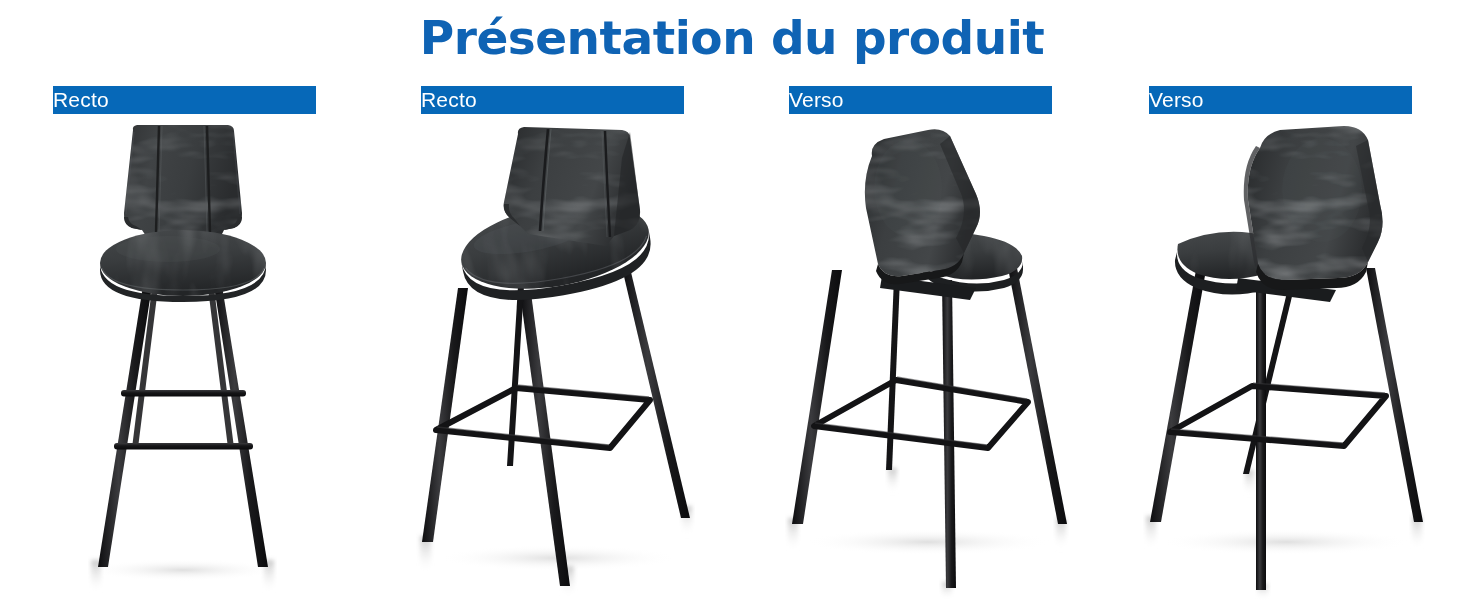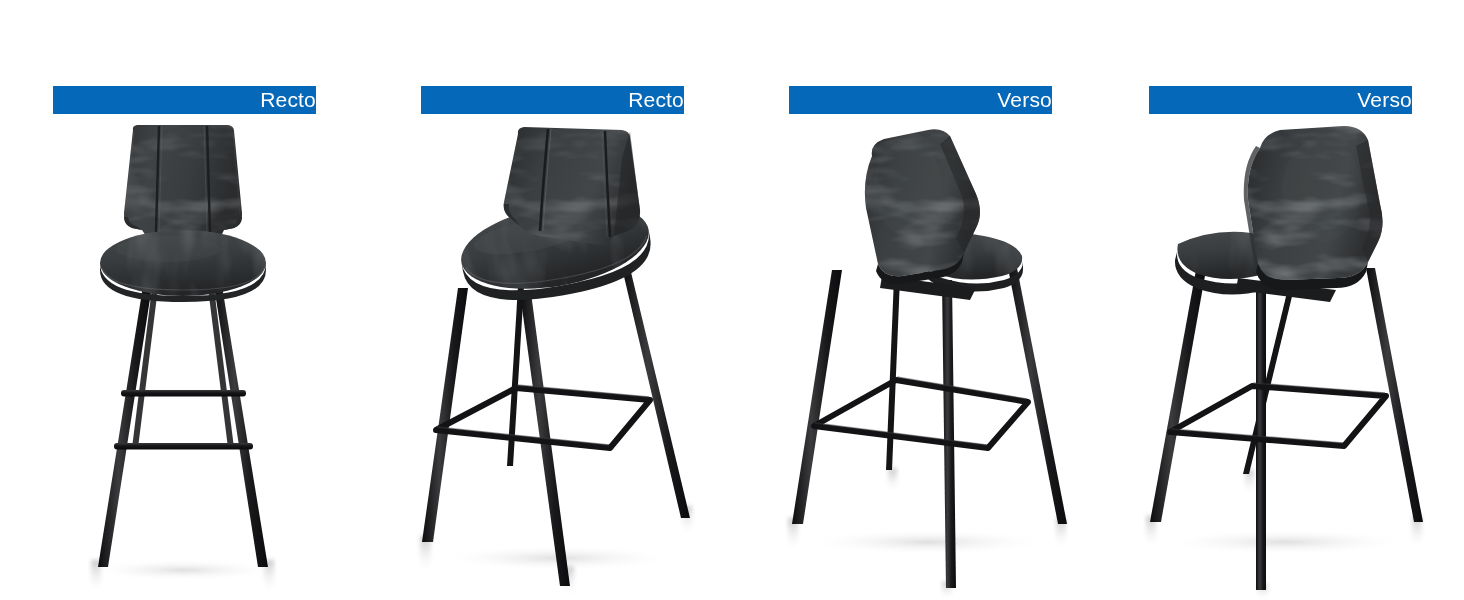--- a/index.html
+++ b/index.html
@@ -35,21 +35,21 @@
   
   .label-bar {
     position: absolute;
     top: 86px;
     height: 28px;
     background: #0668b8;
     color: #ffffff;
     font-family: "Liberation Sans", sans-serif;
     font-size: 21px;
     line-height: 28px;
-    text-align: right;
+    text-align: left;
     font-weight: 400;
     letter-spacing: 0.2px;
   }
   #bar-0 { left: 53px;   width: 263px; }
   #bar-1 { left: 421px;  width: 263px; }
   #bar-2 { left: 789px;  width: 263px; }
   #bar-3 { left: 1149px; width: 263px; }
 
   
   .product-cell {
@@ -66,20 +66,21 @@
     display: block;
     width: 100%;
     height: 100%;
   }
 </style>
 </head>
 <body>
 
 <div id="page">
 
+  <div id="page-title">Présentation du produit</div>
 
   <div class="label-bar" id="bar-0">Recto</div>
   <div class="label-bar" id="bar-1">Recto</div>
   <div class="label-bar" id="bar-2">Verso</div>
   <div class="label-bar" id="bar-3">Verso</div>
 
   <svg width="0" height="0" style="position:absolute" aria-hidden="true">
     <defs>
 
       <linearGradient id="lthA" x1="0" y1="0" x2="1" y2="0.25">

